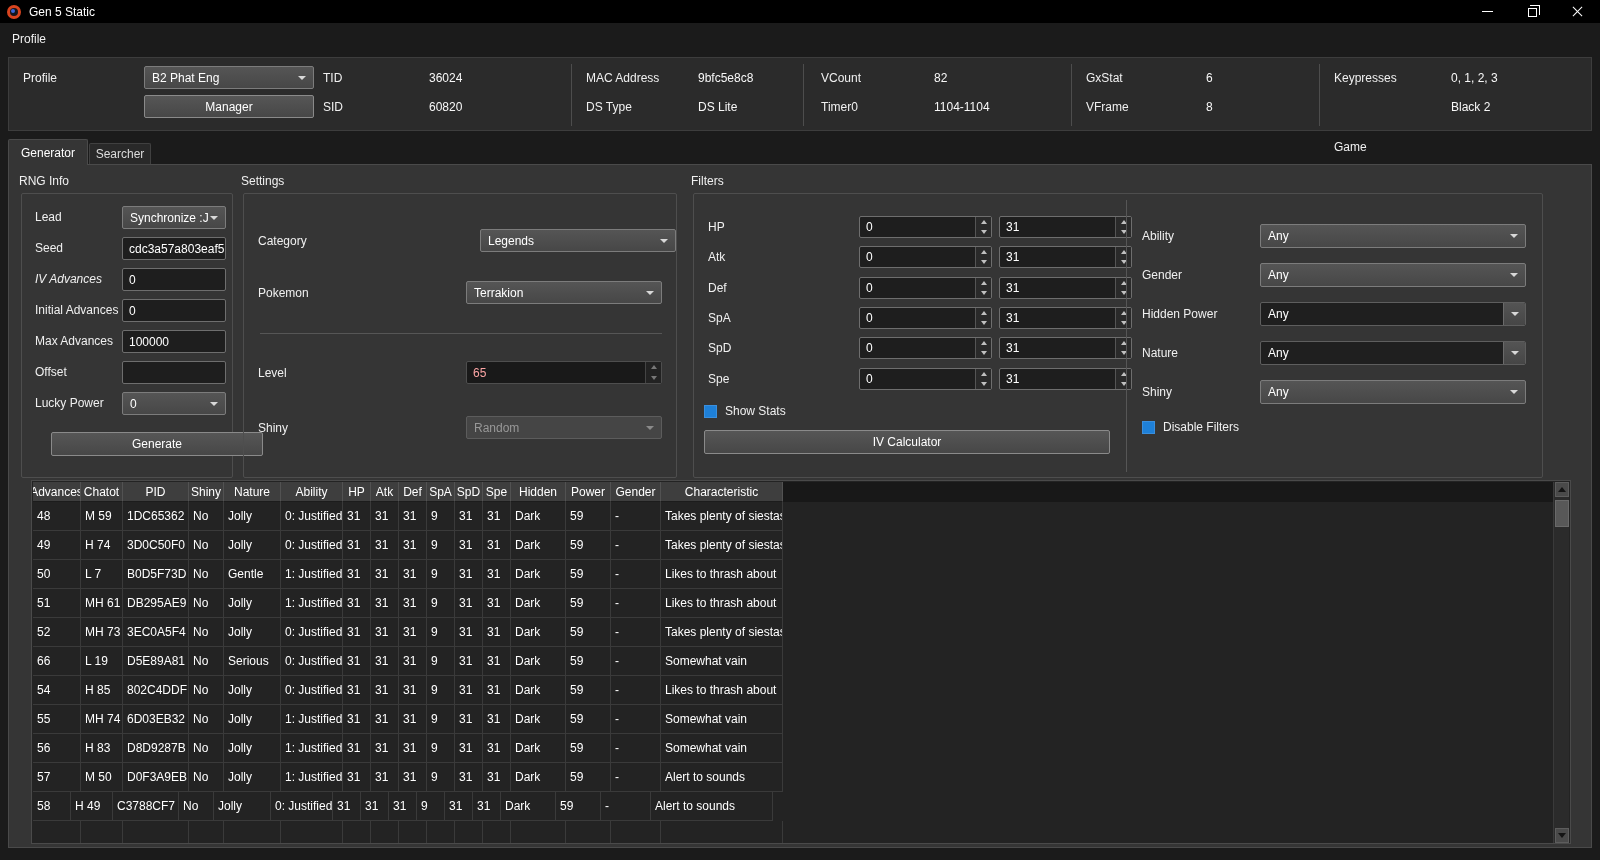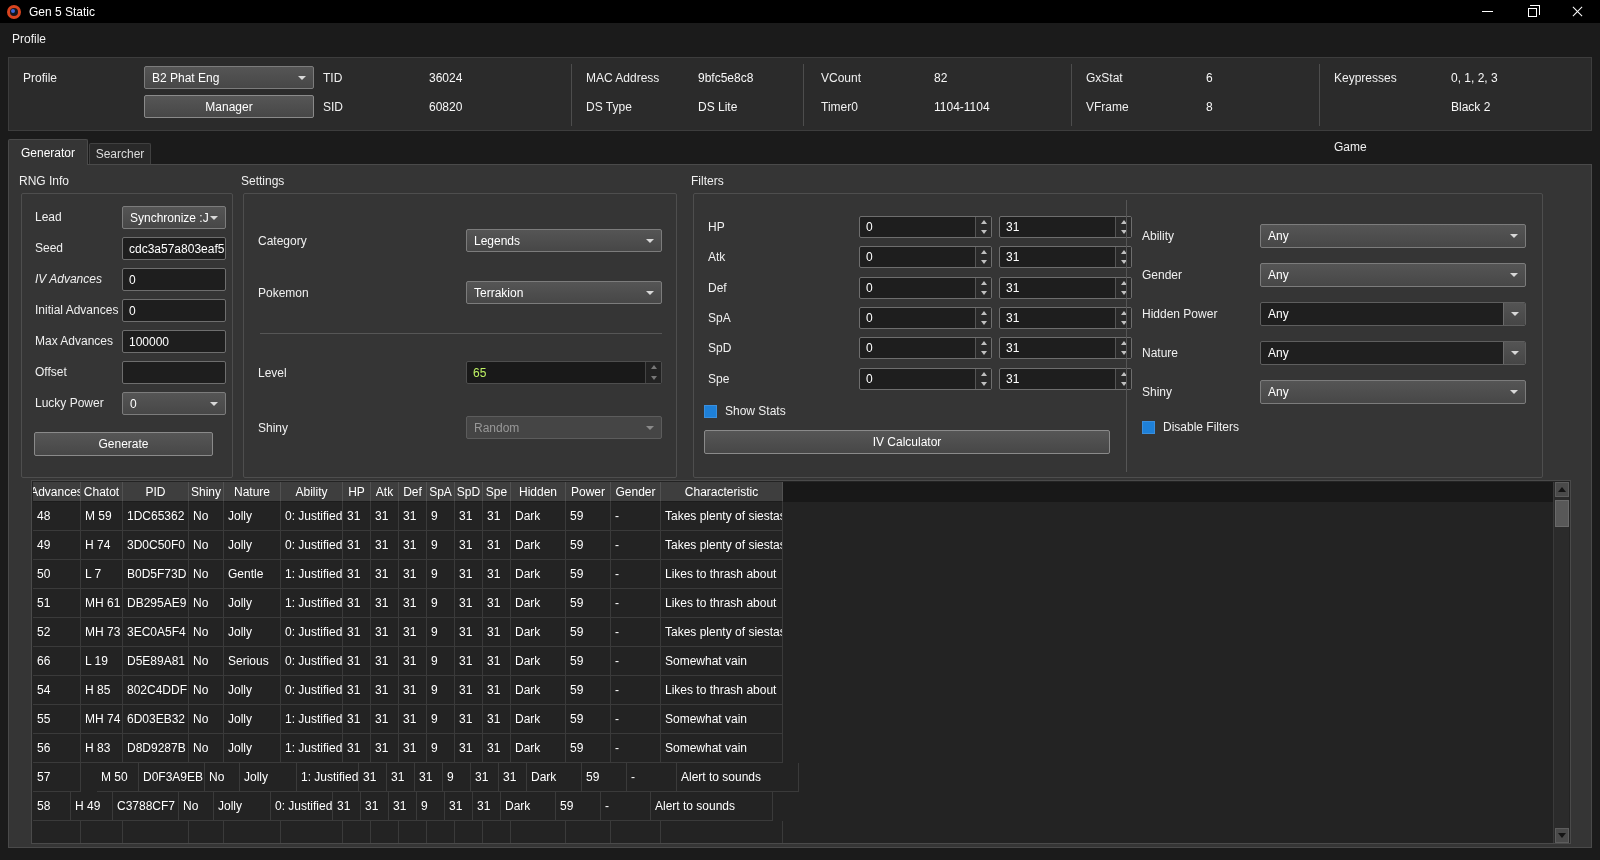--- a/index.html
+++ b/index.html
@@ -57,21 +57,21 @@
 
   .btn { background:linear-gradient(#565656,#474747); border:1px solid #8a8a8a; border-radius:2px;
     color:#fff; display:flex; align-items:center; justify-content:center; }
 
   .spin { background:#1e1e1e; border:1px solid #6e6e6e; border-radius:2px; display:flex; color:#fff; }
   .spin .val { flex:1; display:flex; align-items:center; padding:0 6px; overflow:hidden; }
   .spin .btns { width:16px; display:flex; flex-direction:column; border-left:1px solid #555; background:#2a2a2a; }
   .spin .btns > div { flex:1; display:flex; align-items:center; justify-content:center; }
   .tri-up { width:0; height:0; border-left:3px solid transparent; border-right:3px solid transparent; border-bottom:4px solid #c0c0c0; }
   .tri-dn { width:0; height:0; border-left:3px solid transparent; border-right:3px solid transparent; border-top:4px solid #c0c0c0; }
-  .spin.disabled { background:#191919; border-color:#4e4e4e; color:#bef264; }
+  .spin.disabled { background:#191919; border-color:#4e4e4e; color:#fca5a5; }
   .spin.disabled .btns { background:#222; border-left-color:#444; }
   .spin.disabled .tri-up { border-bottom-color:#777; }
   .spin.disabled .tri-dn { border-top-color:#777; }
 
   .checkbox { width:13px; height:13px; background:#1e80d8; border:1px solid #3a8fde; flex:none; }
   .cbrow { display:flex; align-items:center; gap:8px; position:absolute; }
 
   
   .tab { display:flex; align-items:center; justify-content:center; }
   .tab-active { left:8px; top:139px; width:80px; height:26px; background:#353535;
@@ -183,27 +183,27 @@
     <div class="tinput abs" style="left:100px; top:105px; width:104px; height:23px;">0</div>
     <div class="flabel" style="left:13px; top:139px;">Max Advances</div>
     <div class="tinput abs" style="left:100px; top:136px; width:104px; height:23px;">100000</div>
     <div class="flabel" style="left:13px; top:170px;">Offset</div>
     <div class="tinput abs" style="left:100px; top:167px; width:104px; height:23px;"></div>
     <div class="flabel" style="left:13px; top:201px;">Lucky Power</div>
     <div class="combo abs" style="left:100px; top:198px; width:104px; height:23px;">
       <span class="txt">0</span>
       <span class="arrow-down"></span>
     </div>
-    <div class="btn abs" style="left:12px; top:238px; width:179px; height:24px;">Generate</div>
+    <div class="btn abs" style="left:29px; top:238px; width:212px; height:24px;">Generate</div>
   </div>
 
   <div class="gb-title" style="left:232px; top:9px;">Settings</div>
   <div class="gb-frame" style="left:234px; top:28px; width:434px; height:285px;">
     <div class="flabel" style="left:14px; top:39px;">Category</div>
-    <div class="combo abs" style="left:222px; top:35px; width:196px; height:23px;">
+    <div class="combo abs" style="left:236px; top:35px; width:196px; height:23px;">
       <span class="txt">Legends</span>
       <span class="arrow-down"></span>
     </div>
     <div class="flabel" style="left:14px; top:91px;">Pokemon</div>
     <div class="combo abs" style="left:222px; top:87px; width:196px; height:23px;">
       <span class="txt">Terrakion</span>
       <span class="arrow-down"></span>
     </div>
     <div class="hsep" style="left:16px; top:139px; width:402px;"></div>
     <div class="flabel" style="left:14px; top:171px;">Level</div>
@@ -598,21 +598,21 @@
             <div class="td" style="width:28px;">31</div>
             <div class="td" style="width:28px;">31</div>
             <div class="td" style="width:55px;">Dark</div>
             <div class="td" style="width:45px;">59</div>
             <div class="td" style="width:50px;">-</div>
             <div class="td" style="width:122px;">Somewhat vain</div>
             <div class="td-fill"></div>
           </div>
           <div class="trow">
             <div class="td" style="width:48px;">57</div>
-            <div class="td" style="width:42px;margin-left:16px;">M 50</div>
+            <div class="td" style="width:42px;">M 50</div>
             <div class="td" style="width:66px;">D0F3A9EB</div>
             <div class="td" style="width:35px;">No</div>
             <div class="td" style="width:57px;">Jolly</div>
             <div class="td" style="width:62px;">1: Justified</div>
             <div class="td" style="width:28px;">31</div>
             <div class="td" style="width:28px;">31</div>
             <div class="td" style="width:28px;">31</div>
             <div class="td" style="width:28px;">9</div>
             <div class="td" style="width:28px;">31</div>
             <div class="td" style="width:28px;">31</div>

